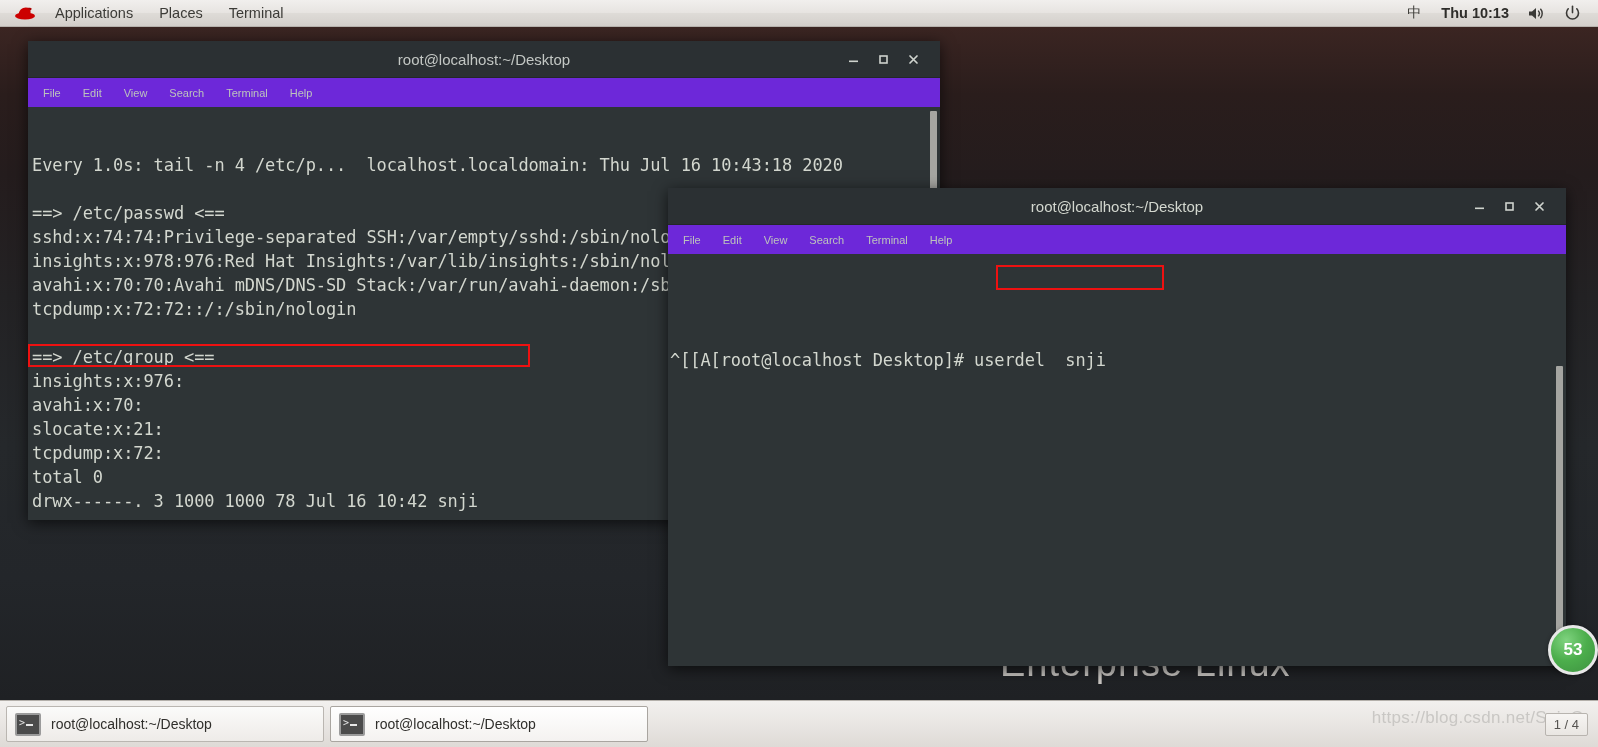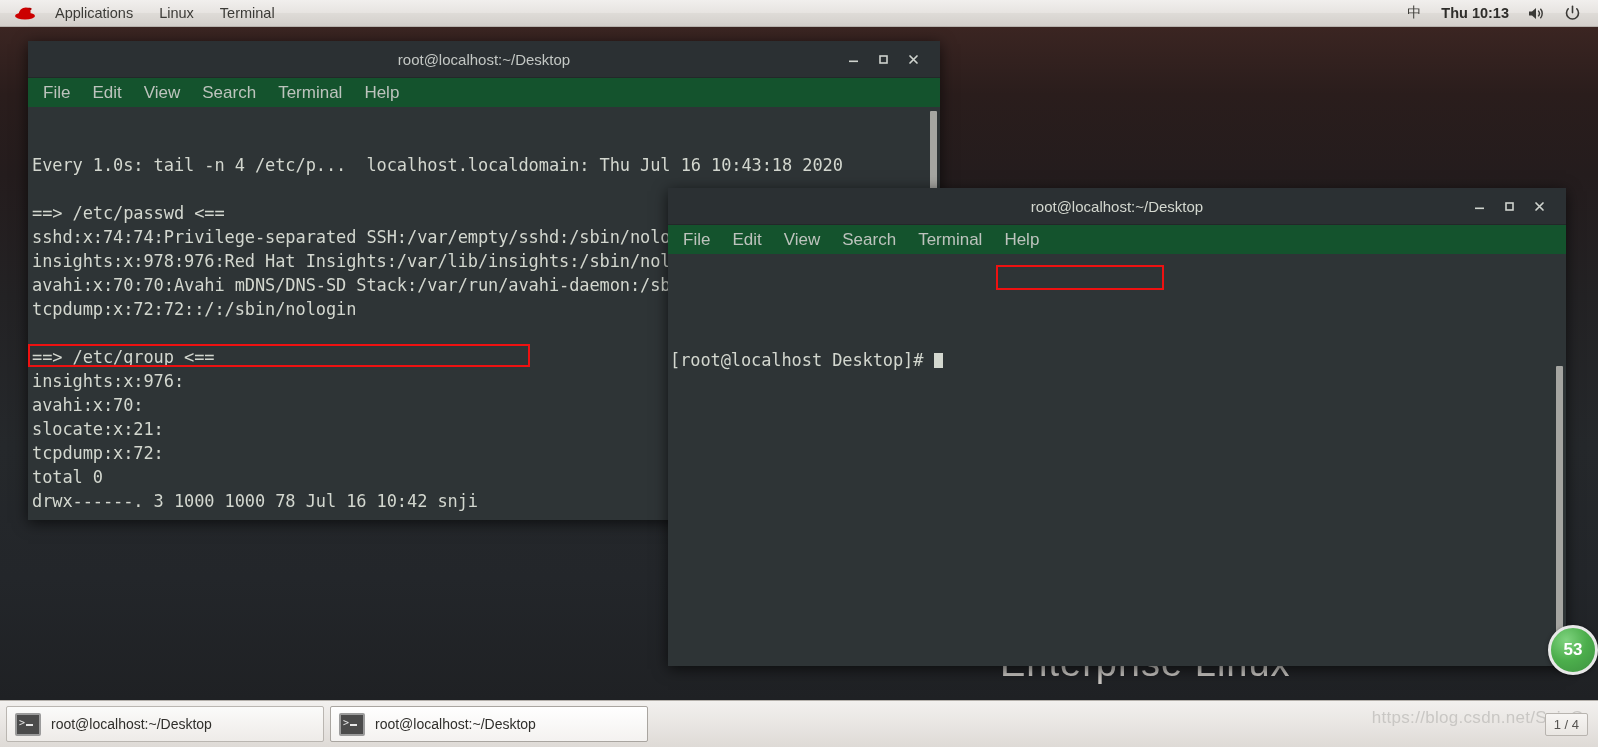--- a/index.html
+++ b/index.html
@@ -107,25 +107,25 @@
   }
   .win-btn {
     width: 30px; height: 26px;
     display: flex; align-items: center; justify-content: center;
     color: #cfd3ce;
     font-size: 15px;
     line-height: 1;
   }
   .menu-bar {
     height: 29px;
-    background: #14532d;
+    background: #6d28d9;
     display: flex;
     align-items: center;
     padding-left: 4px;
-    font-size: 17px;
+    font-size: 11px;
     color: #bdc3bd;
     flex: 0 0 auto;
   }
   .menu-item { padding: 2px 11px; }
   .term-body {
     flex: 1 1 auto;
     position: relative;
     background: #2e3436;
     overflow: hidden;
   }
@@ -300,21 +300,21 @@
       <svg width="22" height="16" viewBox="0 0 22 16" aria-hidden="true">
         <ellipse cx="11" cy="11" rx="10" ry="3.4" fill="#cc0000"></ellipse>
         <path d="M4.5 10.5 C4.5 5.5 8 2.6 11.8 2.6 C14.8 2.6 16.6 4.6 16.6 7 C16.6 9 15.2 10.5 13 10.8 Z" fill="#cc0000"></path>
         <path d="M13.3 3.0 C15 2.4 17.2 2.6 17.6 3.6 C17.9 4.4 17.2 5.1 16.4 5.4" fill="#aa0000"></path>
       </svg>
     </div>
     <div class="panel-item">
       <span>Applications</span>
     </div>
     <div class="panel-item">
-      <span>Linux</span>
+      <span>Places</span>
     </div>
     <div class="panel-item">
       <span>Terminal</span>
     </div>
   </div>
   <div class="panel-right">
     <div id="ime-indicator">
       <span>中</span>
     </div>
     <div id="clock">
@@ -411,21 +411,21 @@
   <div class="menu-bar">
     <div class="menu-item">File</div>
     <div class="menu-item">Edit</div>
     <div class="menu-item">View</div>
     <div class="menu-item">Search</div>
     <div class="menu-item">Terminal</div>
     <div class="menu-item">Help</div>
   </div>
   <div class="term-body">
     <div class="term-text">
-      <div><span>[root@localhost Desktop]# </span><span class="cursor-block"></span></div>
+      <div>^[[A[root@localhost Desktop]# userdel  snji</div>
     </div>
     <div class="term-scroll">
       <div class="thumb" style="top:112px;height:290px;"></div>
     </div>
   </div>
 </div>
 
 <div class="red-box" id="redbox-dir"></div>
 <div class="red-box" id="redbox-cmd"></div>
 

